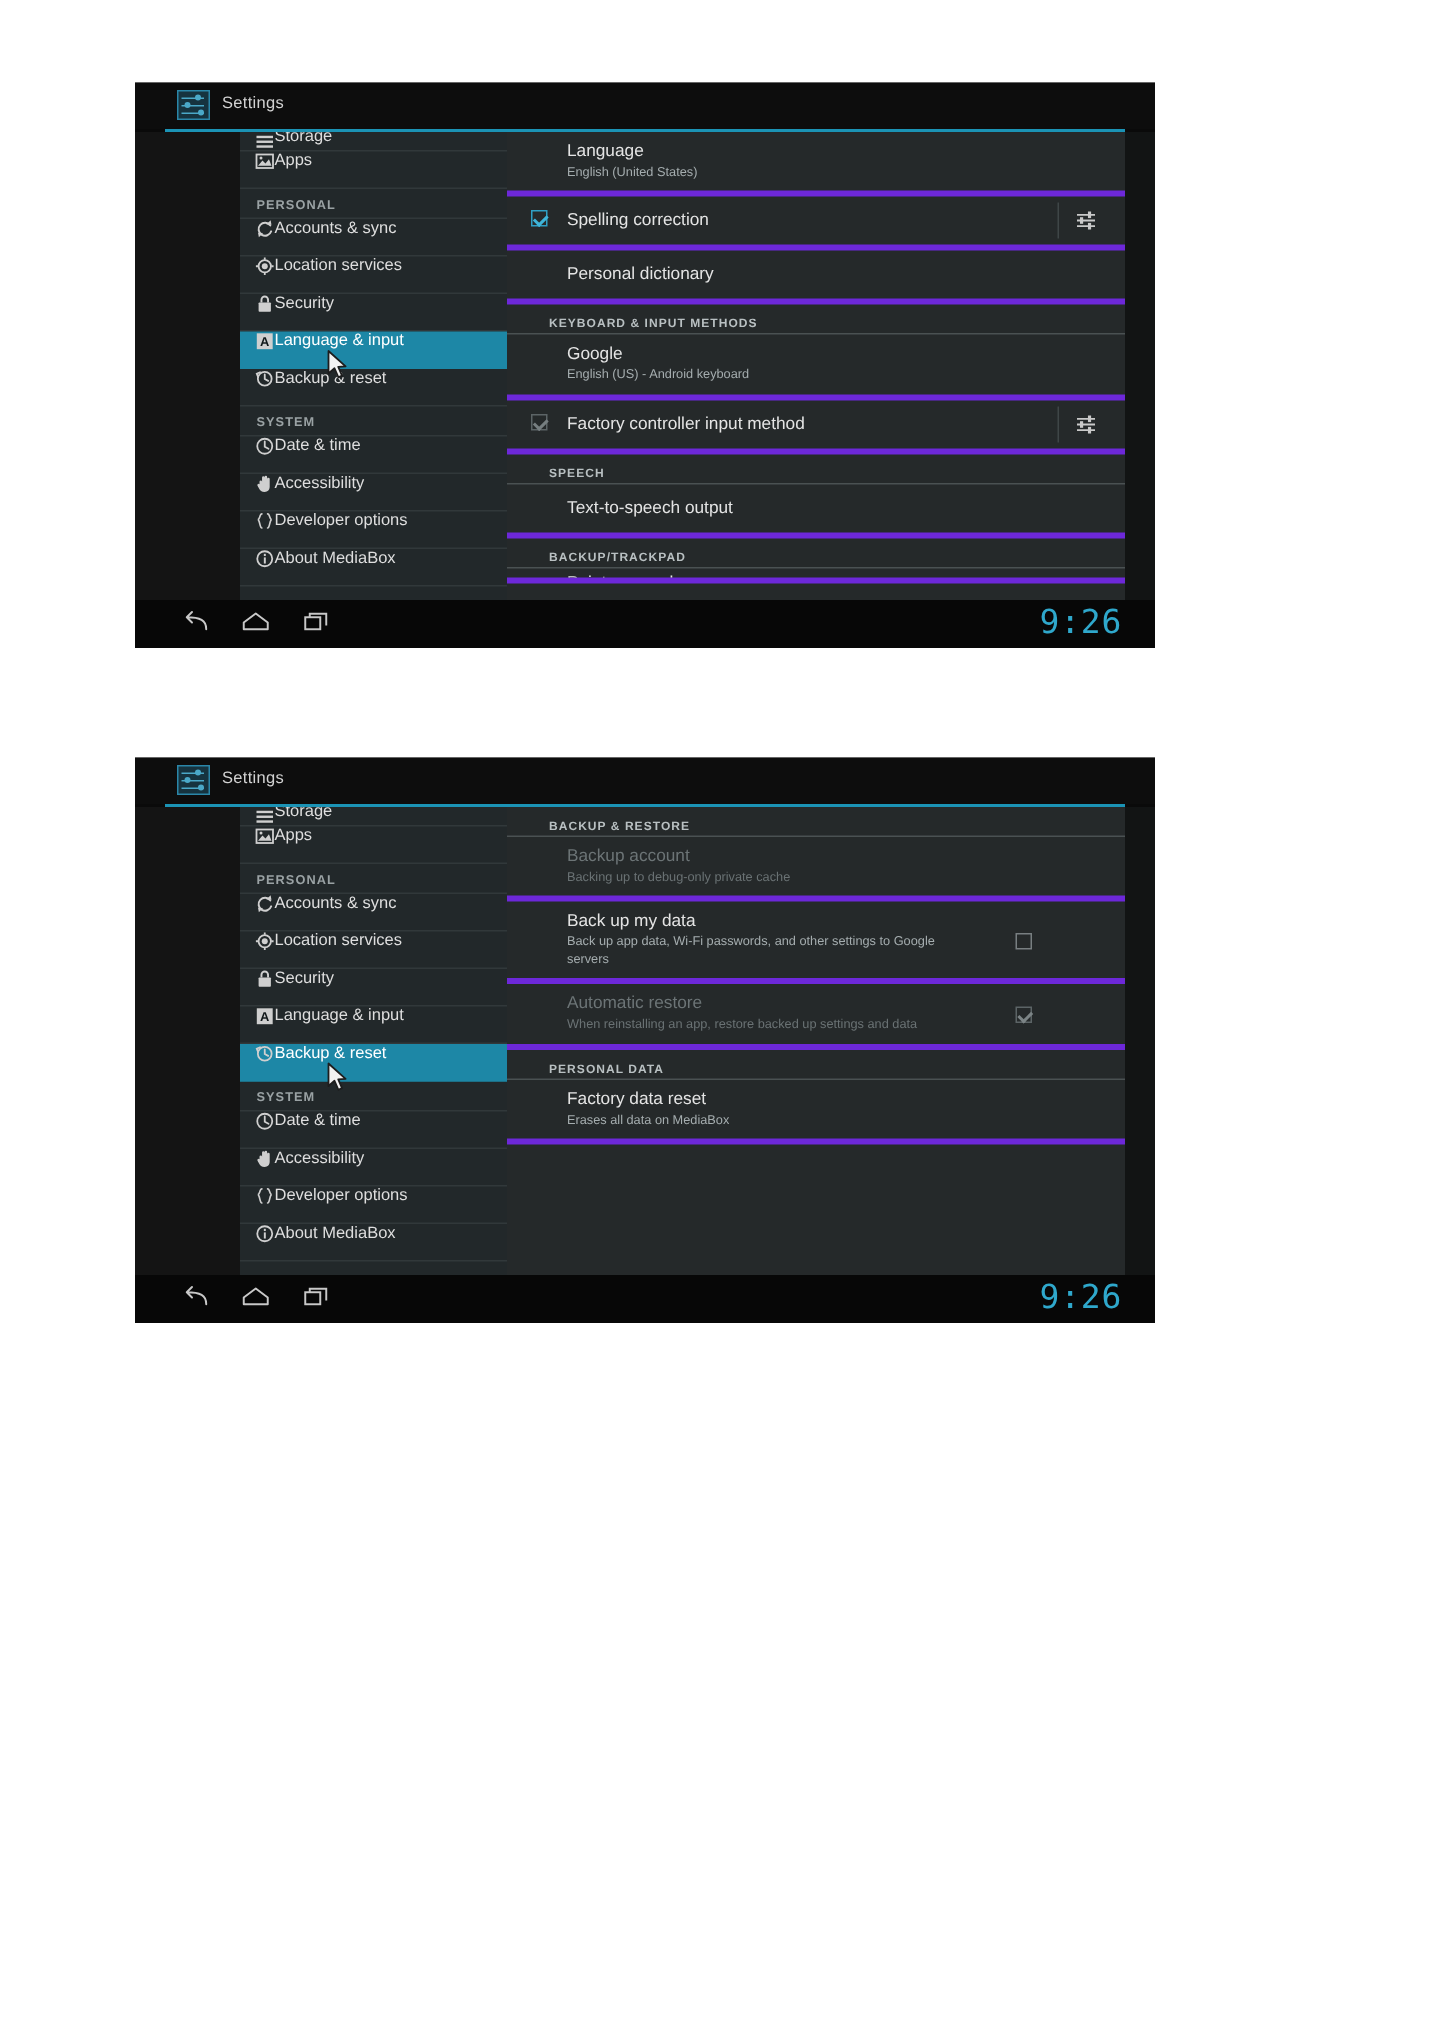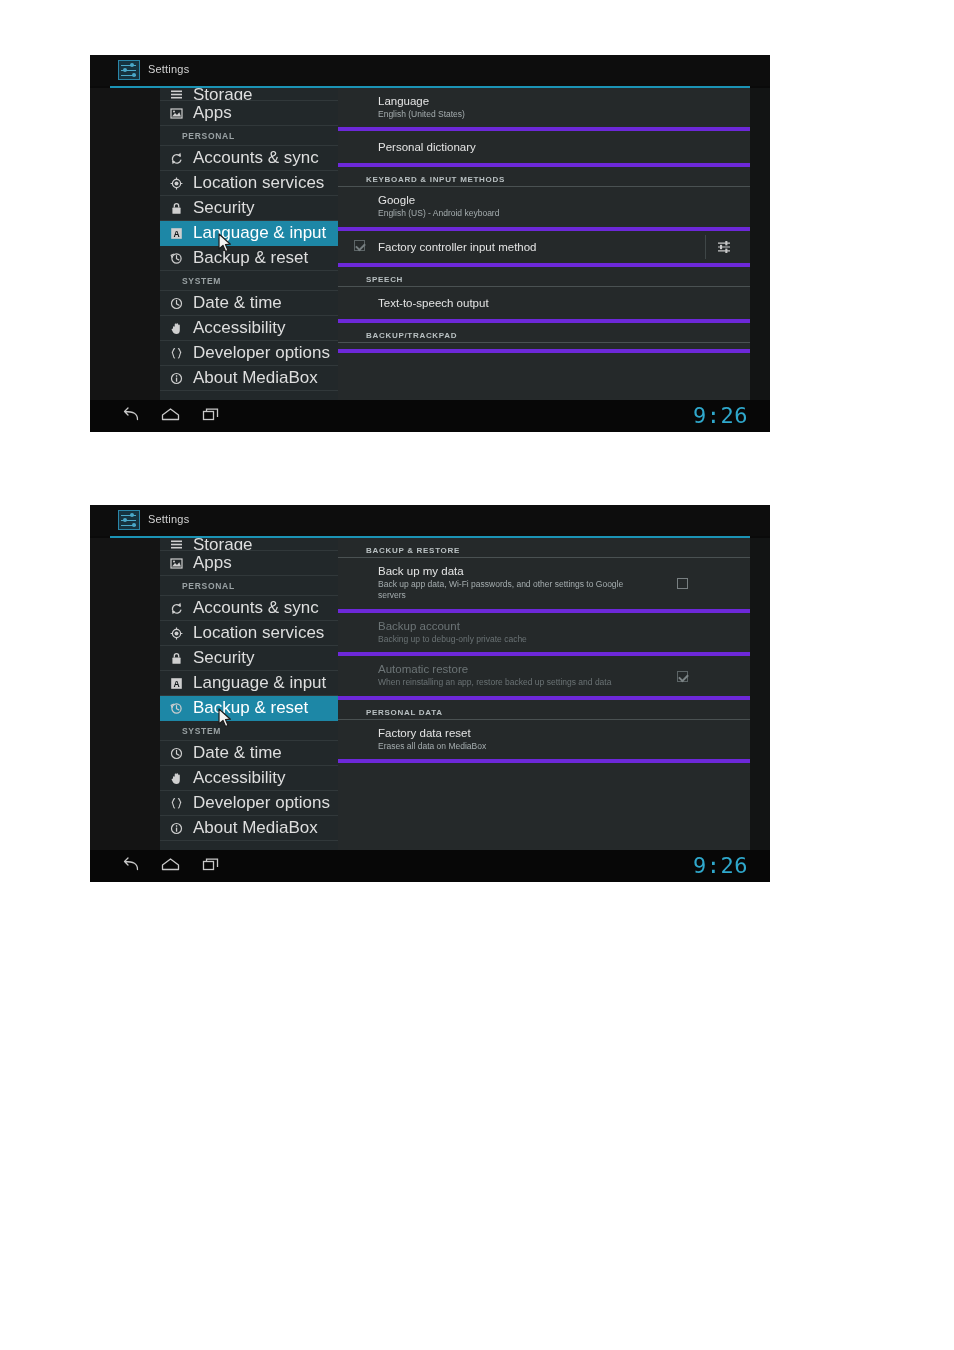--- a/index.html
+++ b/index.html
@@ -26,27 +26,27 @@
   
   .screen{position:absolute;left:0;top:33px;right:0;bottom:32px;background:#0b0d0d;}
   .leftgutter{position:absolute;left:0;top:0;width:70px;bottom:0;background:#141414;}
 
   .sidebar{position:absolute;left:70px;top:0;width:178px;bottom:0;background:#22282a;}
   .rightpanel{position:absolute;left:248px;top:0;right:20px;bottom:0;background:#25292a;}
   .rightgutter{position:absolute;right:0;top:0;width:20px;bottom:0;background:#121414;}
 
   
   .srow{position:relative;height:25px;border-bottom:1px solid #31383a;
-        display:flex;align-items:center;padding-left:10px;box-sizing:border-box;}
+        display:flex;align-items:flex-start;padding-left:10px;box-sizing:border-box;}
   .srow.first{height:13px;overflow:hidden;align-items:flex-start;}
   .srow.sel{background:#1d87a6;border-bottom:1px solid #1d87a6;}
-  .srow .lbl{font-size:17px;color:#dedede;margin-left:10px;white-space:nowrap;}
+  .srow .lbl{font-size:11px;color:#dedede;margin-left:0;white-space:nowrap;}
   .srow.first .lbl{margin-top:-3px;}
   .srow.sel .lbl{color:#ffffff;}
-  .shdr{position:relative;height:20px;padding-left:22px;box-sizing:border-box;
+  .shdr{position:relative;height:20px;padding-left:11px;box-sizing:border-box;
         display:flex;align-items:center;border-bottom:1px solid #31383a;}
   .shdr span{font-size:8.5px;color:#9aa2a4;letter-spacing:.7px;font-weight:bold;}
 
   .sicon{width:13px;height:13px;position:relative;flex:0 0 13px;color:#cfcfcf;}
   .sicon svg{display:block;width:13px;height:13px;}
 
   
   .prow{position:relative;border-bottom:4px solid #6d28d9;box-sizing:border-box;}
   .prow .ttl{font-size:11.5px;color:#e4e4e4;padding-left:40px;}
   .prow .sub{font-size:8.5px;color:#a5adaf;padding-left:40px;margin-top:2px;line-height:1.35;}
@@ -216,20 +216,35 @@
           </span>
           <span class="lbl">About MediaBox</span>
         </div>
       </div>
     <div class="rightpanel" id="rp1">
         <div class="prow" style="padding: 7px 0px;">
           <div class="ttl">Language</div>
           <div class="sub">English (United States)</div>
         </div>
         <div class="prow" style="padding: 10px 0px;">
+          <span class="cbox on" style="top: 9px;">
+            <span class="tick"></span>
+          </span>
+          <div class="ttl">Spelling correction</div>
+          <span class="gsep"></span>
+          <span class="gear">
+            <svg width="16" height="16" viewBox="0 0 16 16">
+              <path d="M2 4.2 H14 M2 8 H14 M2 11.8 H14" stroke="currentColor" stroke-width="1.2"></path>
+              <rect x="9.3" y="2.0" width="2.1" height="4.4" fill="currentColor"></rect>
+              <rect x="4.0" y="5.8" width="2.1" height="4.4" fill="currentColor"></rect>
+              <rect x="9.3" y="9.6" width="2.1" height="4.4" fill="currentColor"></rect>
+            </svg>
+          </span>
+        </div>
+        <div class="prow" style="padding: 10px 0px;">
           <div class="ttl">Personal dictionary</div>
         </div>
         <div class="phdr">
           <span>KEYBOARD &amp; INPUT METHODS</span>
         </div>
         <div class="prow" style="padding: 7px 0px;">
           <div class="ttl">Google</div>
           <div class="sub">English (US) - Android keyboard</div>
         </div>
         <div class="prow" style="padding: 10px 0px;">
@@ -417,28 +432,28 @@
               <rect x="5.9" y="3.2" width="1.3" height="1.5" fill="currentColor"></rect>
             </svg>
           </span>
           <span class="lbl">About MediaBox</span>
         </div>
       </div>
     <div class="rightpanel" id="rp2">
         <div class="phdr">
           <span>BACKUP &amp; RESTORE</span>
         </div>
+        <div class="prow dim" style="padding: 7px 0px;">
+          <div class="ttl">Backup account</div>
+          <div class="sub" style="padding-right: 120px;">Backing up to debug-only private cache</div>
+        </div>
         <div class="prow" style="padding: 7px 0px;">
           <span class="rcbox off" style="top: 50%; margin-top: -5px;"></span>
           <div class="ttl">Back up my data</div>
           <div class="sub" style="padding-right: 120px;">Back up app data, Wi-Fi passwords, and other settings to Google servers</div>
-        </div>
-        <div class="prow dim" style="padding: 7px 0px;">
-          <div class="ttl">Backup account</div>
-          <div class="sub" style="padding-right: 120px;">Backing up to debug-only private cache</div>
         </div>
         <div class="prow dim" style="padding: 7px 0px;">
           <span class="rcbox dimon" style="top: 50%; margin-top: -5px;">
             <span class="tick"></span>
           </span>
           <div class="ttl">Automatic restore</div>
           <div class="sub" style="padding-right: 120px;">When reinstalling an app, restore backed up settings and data</div>
         </div>
         <div class="phdr">
           <span>PERSONAL DATA</span>

